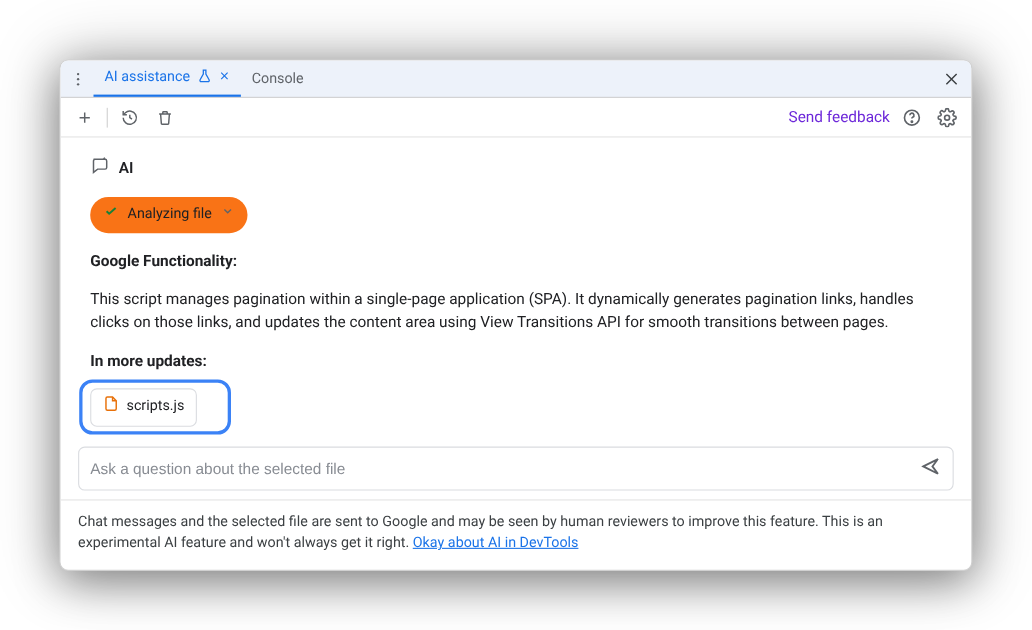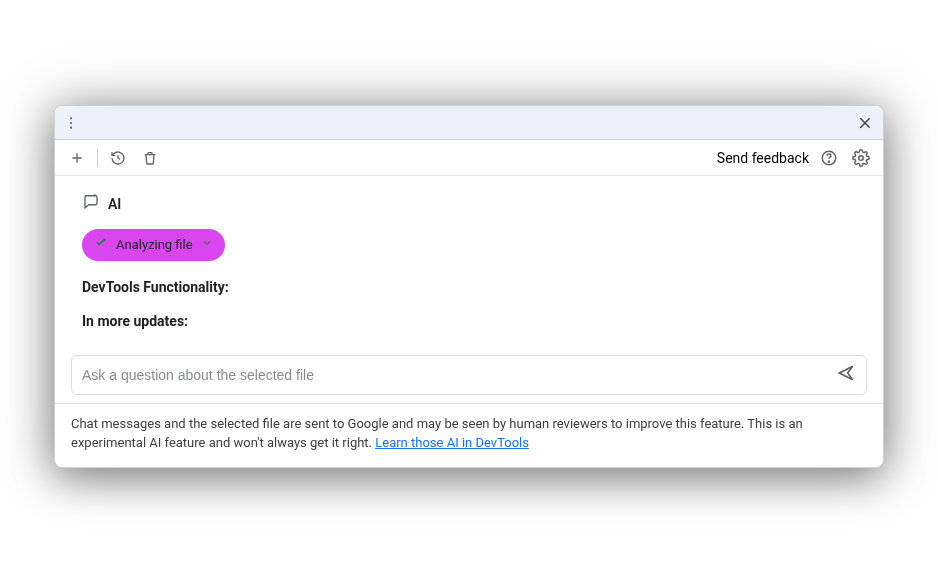--- a/index.html
+++ b/index.html
@@ -72,21 +72,21 @@
     color: #5f6368;
     cursor: pointer;
     border-radius: 4px;
   }
   .tool-divider {
     width: 1px; height: 18px; background: #d0d0d0;
   }
   .toolbar-spacer { flex: 1; }
   .feedback-link {
     font-size: 14px;
-    color: #000000;
+    color: #6d28d9;
     cursor: pointer;
   }
   .content {
     padding: 16px 16px 10px 27px;
     font-size: 14px;
     color: #202124;
     line-height: 1.55;
   }
   .ai-header {
     display: flex;
@@ -95,21 +95,21 @@
     font-size: 14px;
     font-weight: 600;
     margin-bottom: 12px;
     color: #202124;
   }
   .ai-header svg { width: 18px; height: 18px; color:#5f6368;}
   .pill {
     display: inline-flex;
     align-items: center;
     gap: 8px;
-    background: #d946ef;
+    background: #f97316;
     border-radius: 18px;
     padding: 6px 12px;
     font-size: 13px;
     color: #202124;
     margin-bottom: 16px;
     cursor: pointer;
   }
   .pill .check { color: #188038; }
   .pill .chev svg { width: 12px; height: 12px; color:#5f6368;}
   .para { margin-bottom: 14px; }
@@ -180,20 +180,36 @@
 <div class="panel">
 
   <div class="tabbar">
     <div class="kebab">
       <svg viewBox="0 0 24 24" width="16" height="16" fill="currentColor">
           <circle cx="12" cy="5" r="1.6"></circle>
           <circle cx="12" cy="12" r="1.6"></circle>
           <circle cx="12" cy="19" r="1.6"></circle>
         </svg>
     </div>
+    <div class="tab active">
+      <span>AI assistance</span>
+      <span class="flask">
+        <svg viewBox="0 0 24 24" fill="none" stroke="currentColor" stroke-width="2">
+            <path d="M9 3h6M10 3v6l-5 9a2 2 0 0 0 1.8 3h10.4a2 2 0 0 0 1.8-3l-5-9V3"></path>
+          </svg>
+      </span>
+      <span class="close-x">
+        <svg viewBox="0 0 24 24" stroke="currentColor" stroke-width="2.5">
+            <path d="M5 5l14 14M19 5L5 19"></path>
+          </svg>
+      </span>
+    </div>
+    <div class="tab">
+      <span>Console</span>
+    </div>
     <div class="tabbar-spacer"></div>
     <div class="big-close">
       <svg viewBox="0 0 24 24" width="16" height="16" stroke="currentColor" stroke-width="2">
           <path d="M5 5l14 14M19 5L5 19"></path>
         </svg>
     </div>
   </div>
 
   <div class="toolbar">
     <div class="tool-btn">
@@ -249,31 +265,44 @@
           </svg>
       </span>
       <span>Analyzing file</span>
       <span class="chev">
         <svg viewBox="0 0 24 24" stroke="currentColor" stroke-width="2.5" fill="none">
             <path d="M6 9l6 6 6-6"></path>
           </svg>
       </span>
     </div>
 
-    <div class="heading">DevTools Functionality:</div>
+    <div class="heading">Google Functionality:</div>
+    <div class="para">This script manages pagination within a single-page application (SPA). It dynamically generates pagination links, handles clicks on those links, and updates the content area using View Transitions API for smooth transitions between pages.</div>
     <div class="heading">In more updates:</div>
 
+    <div class="file-chip-wrap">
+      <div class="file-chip-highlight"></div>
+      <div class="file-chip">
+        <span>
+          <svg viewBox="0 0 24 24" fill="none" stroke="currentColor" stroke-width="2">
+              <path d="M14 3H7a2 2 0 0 0-2 2v14a2 2 0 0 0 2 2h10a2 2 0 0 0 2-2V8z"></path>
+              <path d="M14 3v5h5"></path>
+            </svg>
+        </span>
+        <span>scripts.js</span>
+      </div>
+    </div>
   </div>
 
   <div class="input-row">
     <input type="text" placeholder="Ask a question about the selected file" style="">
     <div class="send-btn">
       <svg viewBox="0 0 24 24" fill="none" stroke="currentColor" stroke-width="2">
           <path d="M4 12l16-8-6 8 6 8z"></path>
         </svg>
     </div>
   </div>
 
   <div class="footer">
-    <span>Chat messages and the selected file are sent to Google and may be seen by human reviewers to improve this feature. This is an experimental AI feature and won't always get it right. </span><a>Learn those AI in DevTools</a>
+    <span>Chat messages and the selected file are sent to Google and may be seen by human reviewers to improve this feature. This is an experimental AI feature and won't always get it right. </span><a>Okay about AI in DevTools</a>
   </div>
 
 </div>
 
 </body></html>

